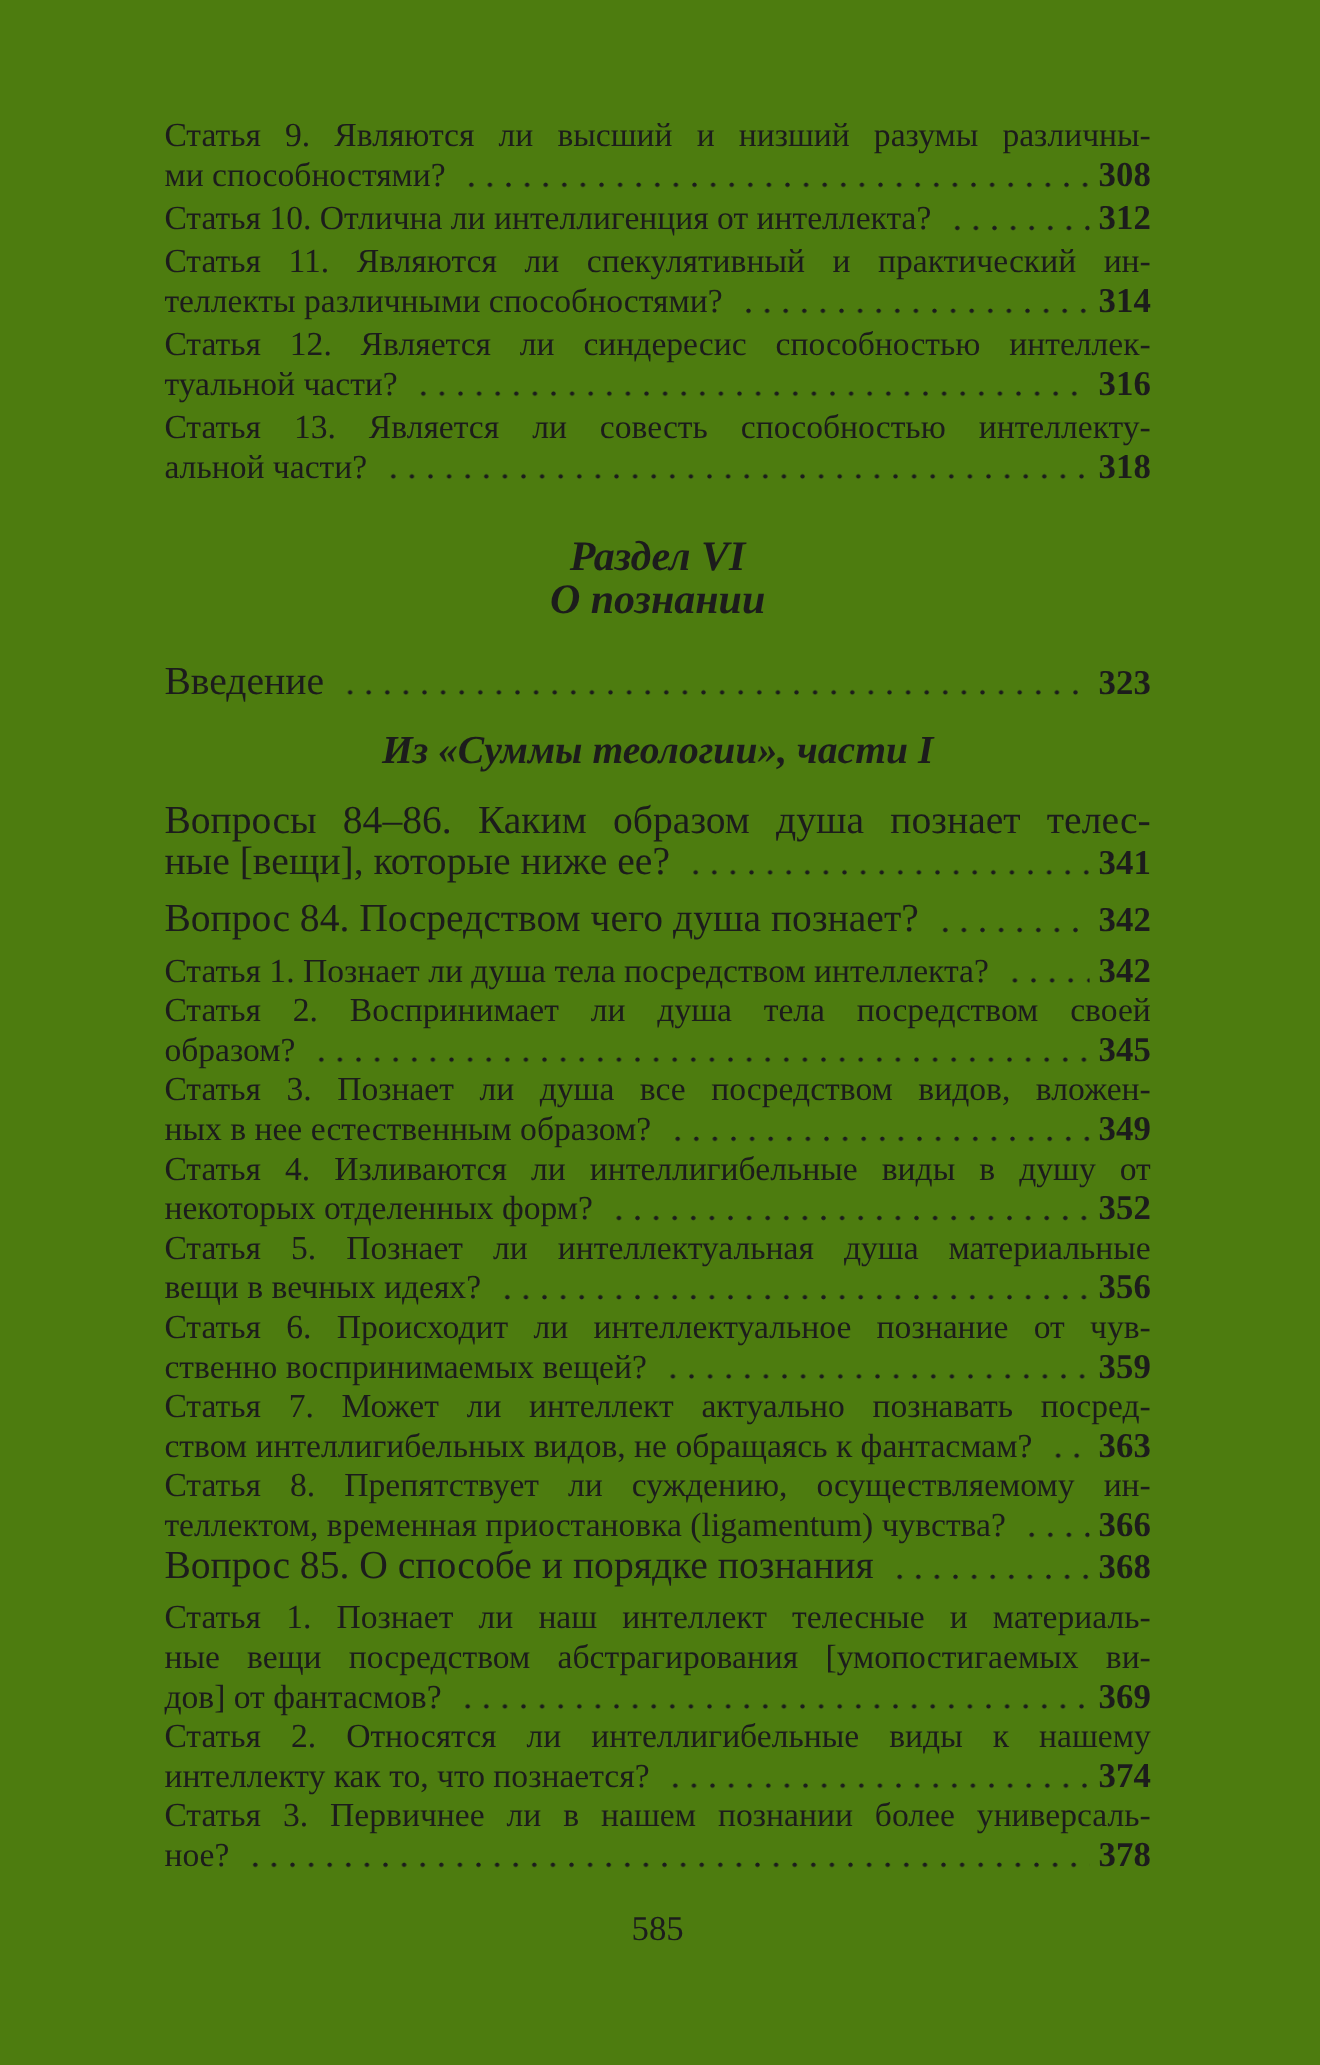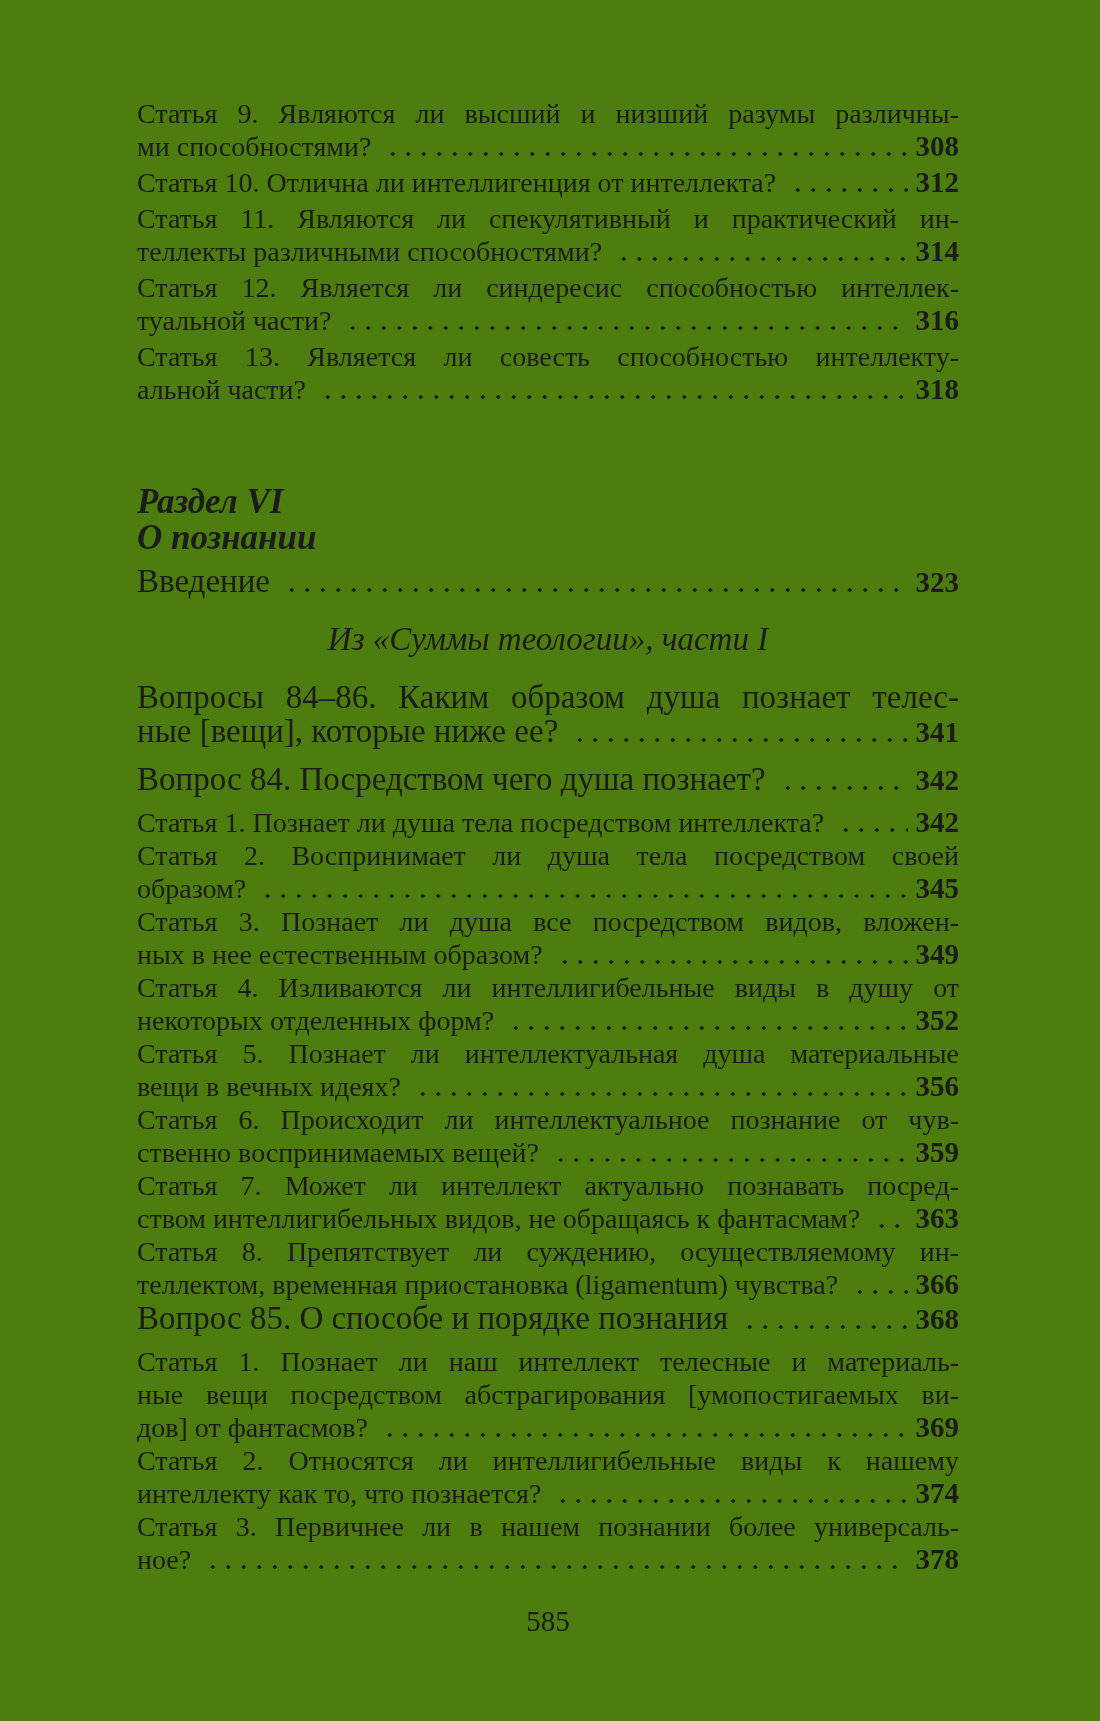--- a/index.html
+++ b/index.html
@@ -58,37 +58,38 @@
     background-position: left 4px bottom 6px;
   }
   .pg {
     font-size: 29px;
     white-space: nowrap;
     font-weight: bold;
   }
 
   
   .section-head {
-    margin-top: 78px;
-    text-align: left;
+    margin-top: 40px;
+    text-align: center;
     font-weight: bold;
     font-style: italic;
     font-size: 35px;
     line-height: 36px;
   }
   .subhead {
     margin-top: 23px;
     text-align: center;
     font-style: italic;
     font-size: 33px;
     line-height: 34px;
-  }
-
-  
-  .m21 { margin-top: 8px; }
+    font-weight: bold;
+  }
+
+  
+  .m21 { margin-top: 33px; }
   .m24 { margin-top: 24px; }
   .m13 { margin-top: 13px; }
   .m14 { }
   .m9  { margin-top: 9px; }
 
   .folio {
     margin-top: 28px;
     text-align: center;
     font-size: 29px;
     line-height: 34px;

